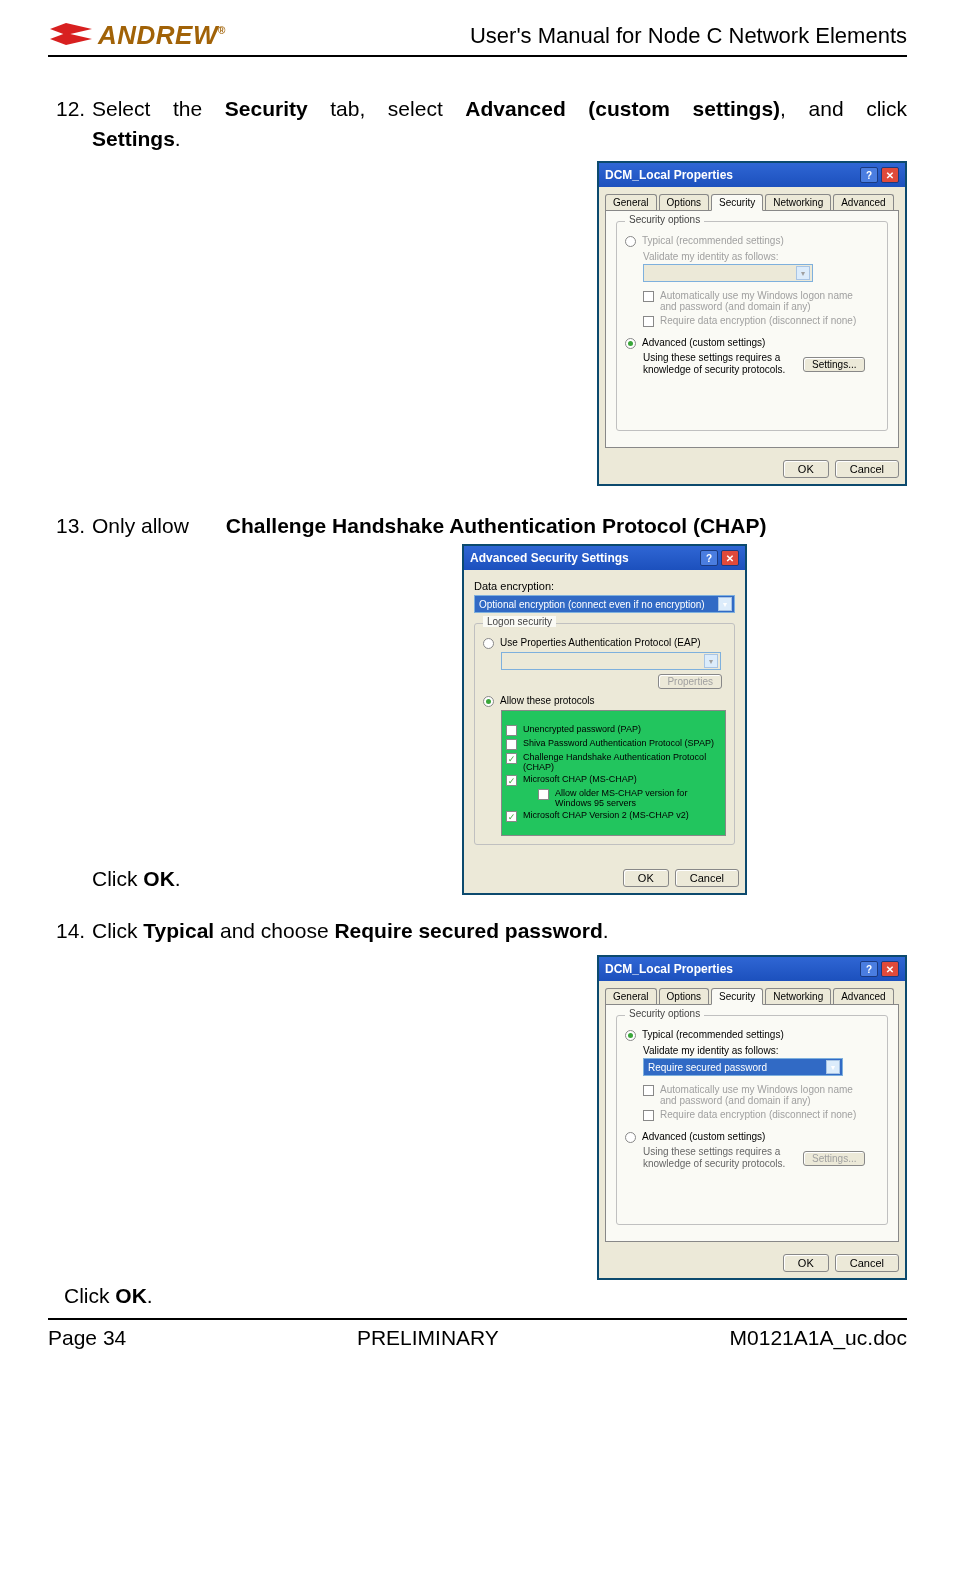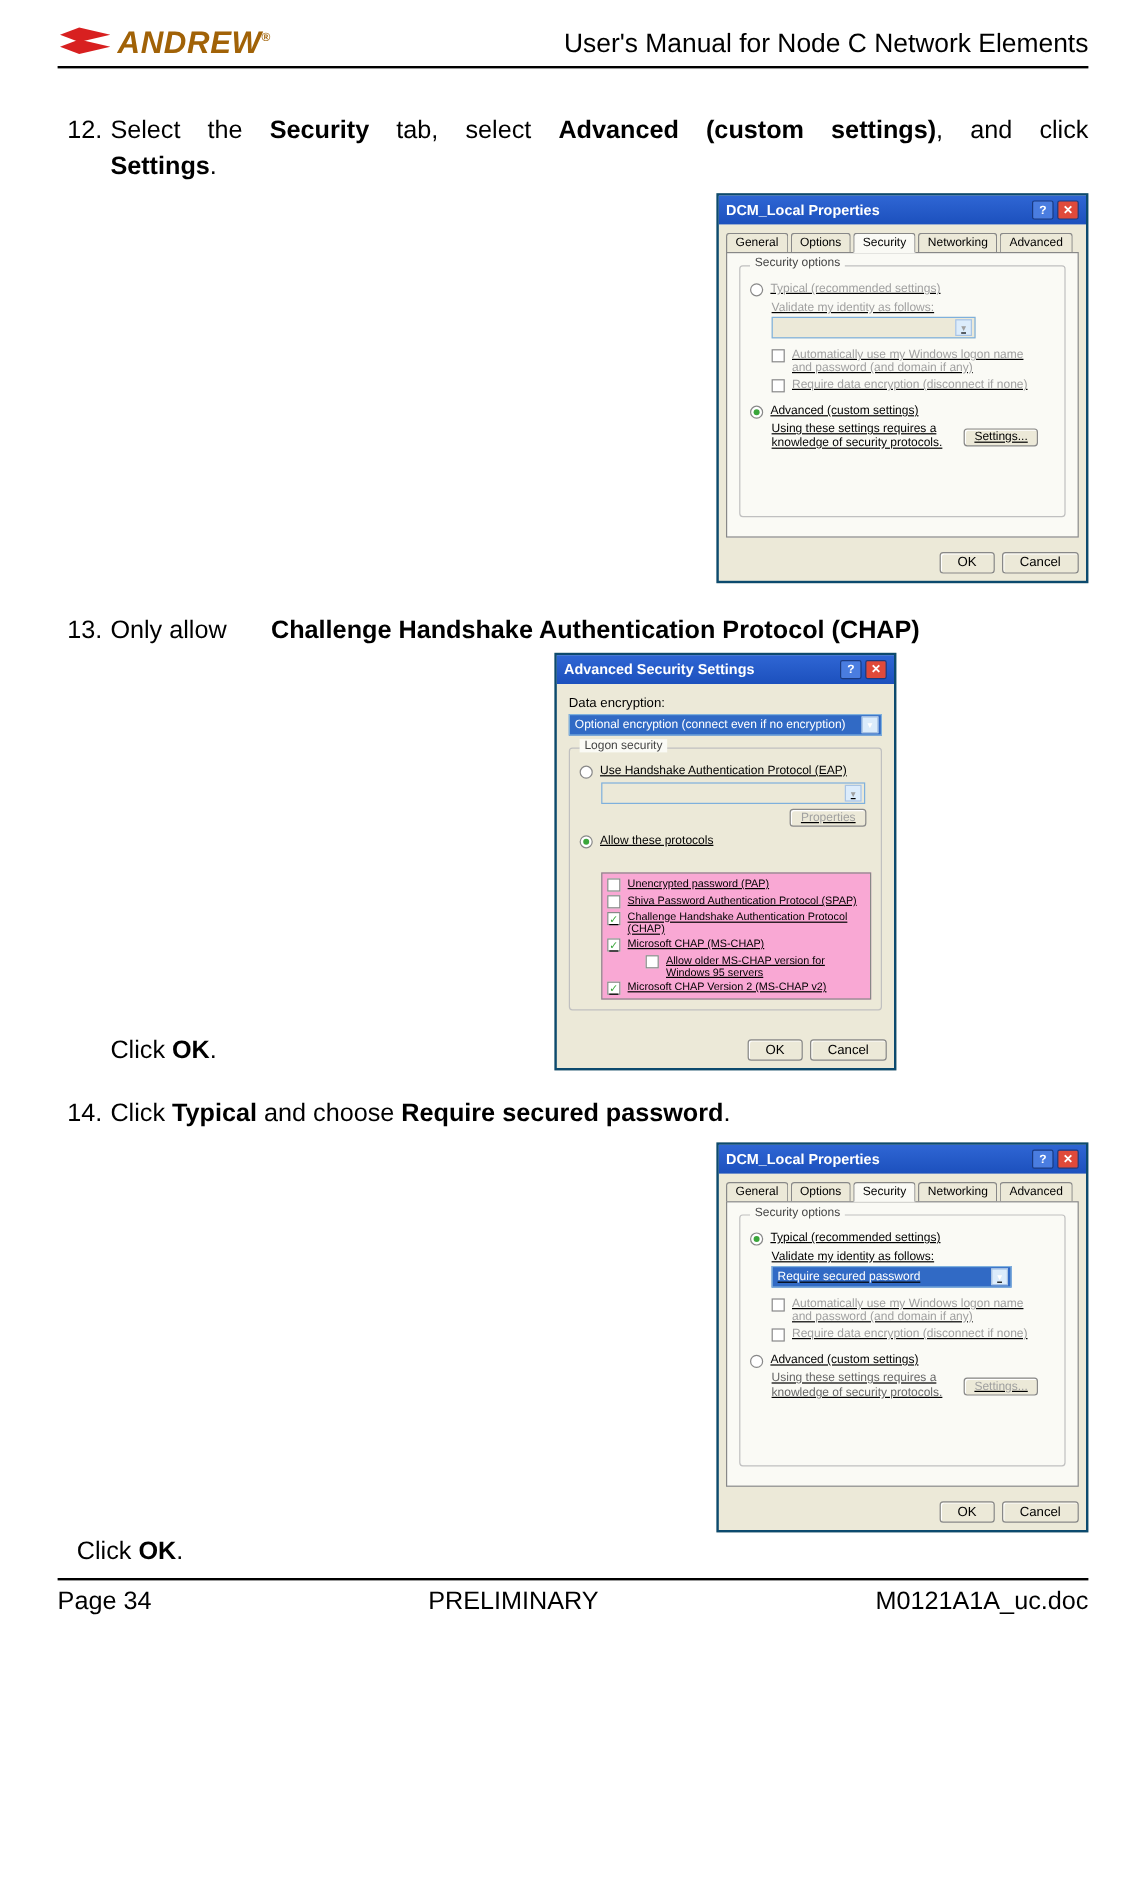--- a/index.html
+++ b/index.html
@@ -138,21 +138,20 @@
       padding: 10px 10px 8px 10px;
       min-height: 220px;
       position: relative;
     }
     .groupbox {
       border: 1px solid #c0c0c0;
       border-radius: 3px;
       padding: 10px 8px 8px 8px;
       margin-bottom: 8px;
       position: relative;
-      text-decoration: underline;
     }
     .groupbox-label {
       position: absolute;
       top: -8px;
       left: 8px;
       background: #fafaf5;
       padding: 0 4px;
       font-size: 10px;
       color: #444;
     }
@@ -268,24 +267,24 @@
     }
     .d2-body {
       padding: 10px;
     }
     .d2-label {
       font-size: 11px;
       margin-bottom: 3px;
     }
     .proto-list {
       border: 1px solid #888;
-      background: #f9a8d4;
-      padding: 1px 4px;
+      background: #22c55e;
+      padding: 11px 4px;
       margin-left: 18px;
-      margin-top: 20px;
+      margin-top: 3px;
     }
     .proto-list .radio-row {
       margin: 2px 0;
       font-size: 9px;
     }
     .proto-sub {
       margin-left: 32px;
       font-size: 9px;
       display: flex;
       gap: 6px;
@@ -427,21 +426,21 @@
       <div class="d2-body">
         <div class="d2-label">Data encryption:</div>
         <div class="dropdown selected" style="margin-left:0; width:100%;">
           <span>Optional encryption (connect even if no encryption)</span>
           <span class="dropdown-arrow">▾</span>
         </div>
         <div class="groupbox" style="margin-top:10px;">
           <div class="groupbox-label">Logon security</div>
           <div class="radio-row">
             <span class="radio-circle"></span>
-            <span>Use Handshake Authentication Protocol (EAP)</span>
+            <span>Use Properties Authentication Protocol (EAP)</span>
           </div>
           <div class="dropdown disabled" style="width:220px;">
             <span></span>
             <span class="dropdown-arrow">▾</span>
           </div>
           <div class="settings-btn-row">
             <div class="winbtn small disabled-text">Properties</div>
           </div>
           <div class="radio-row" style="margin-top:6px;">
             <span class="radio-circle checked"></span>

